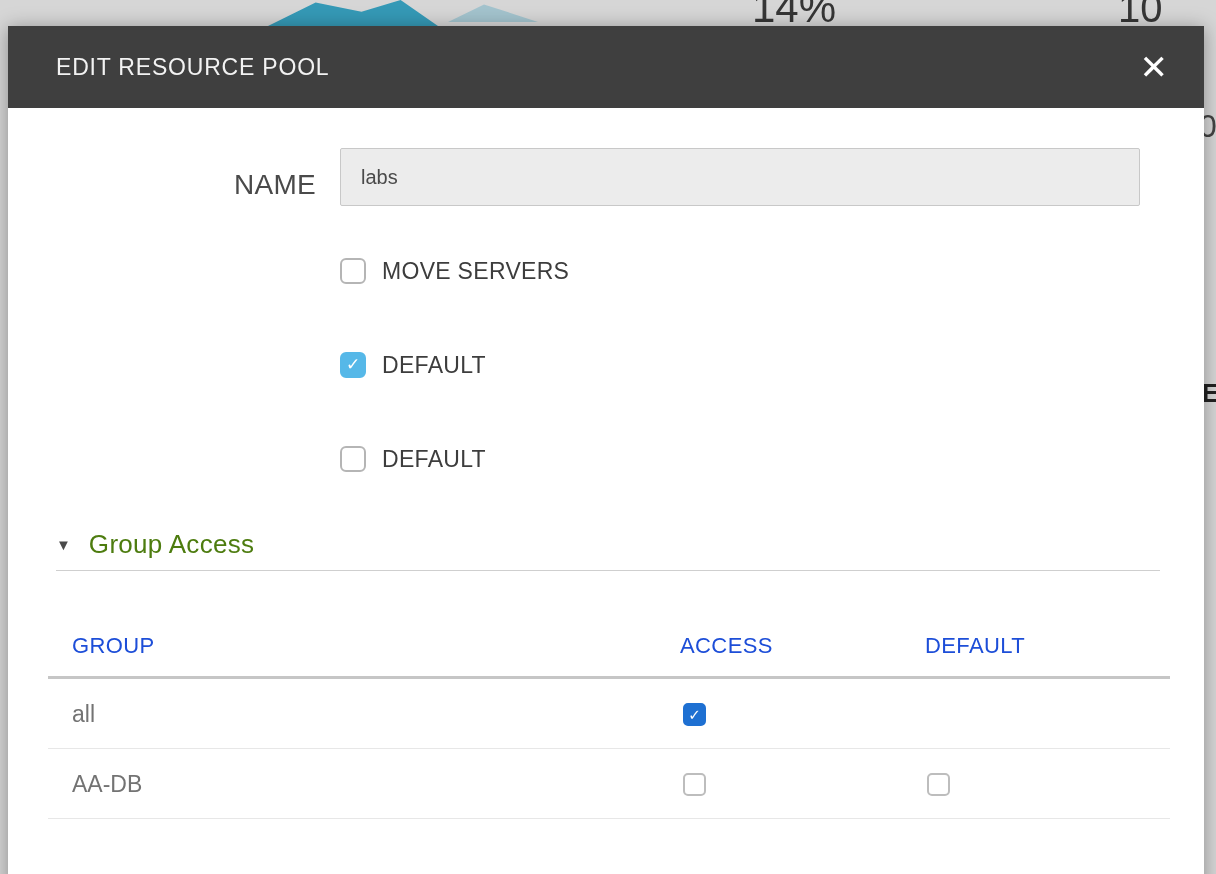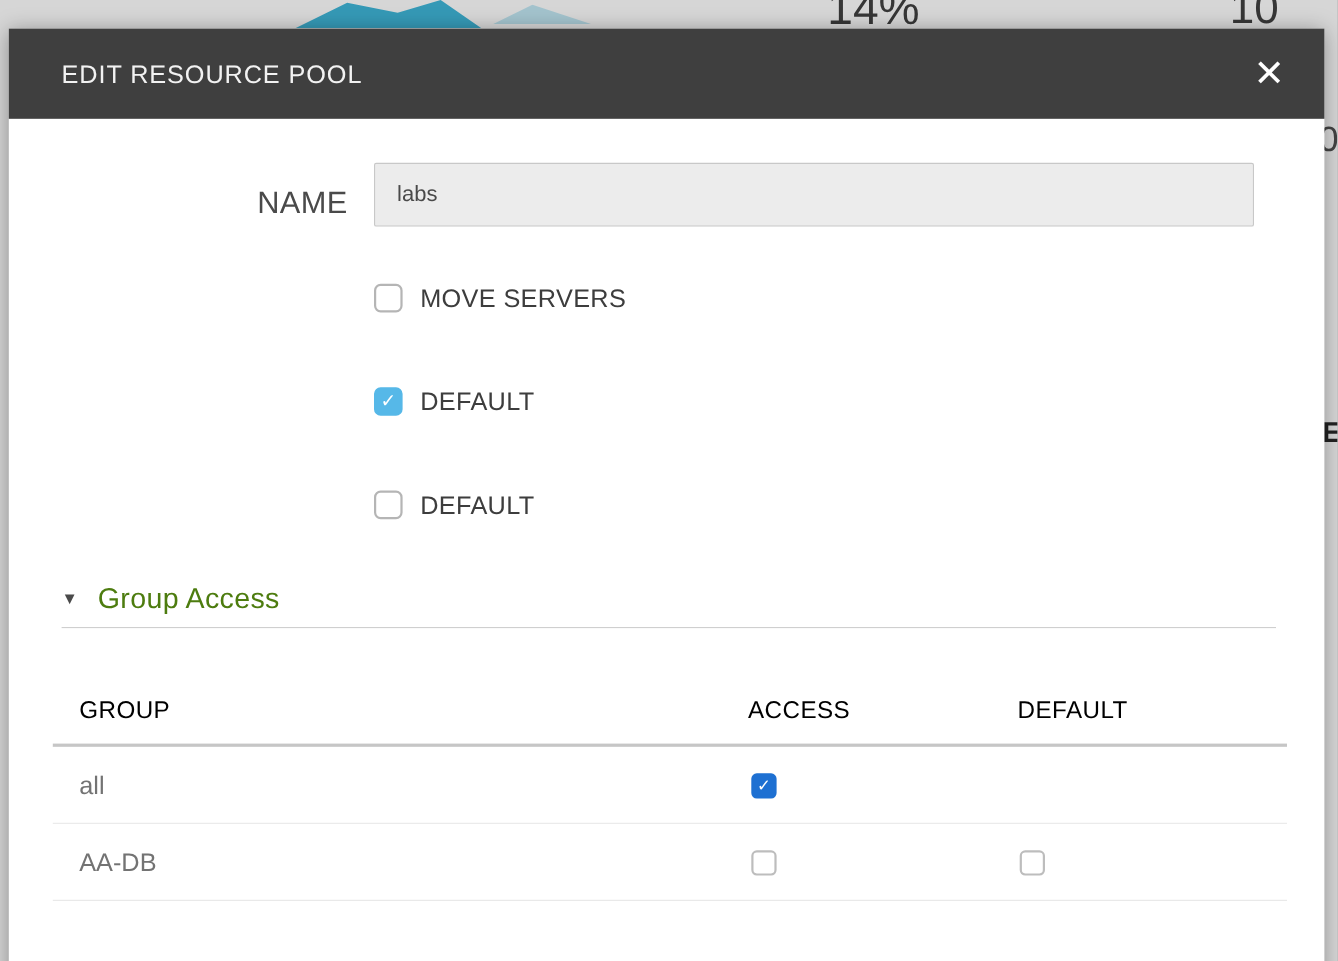--- a/index.html
+++ b/index.html
@@ -95,21 +95,21 @@
     align-items:center;cursor:pointer;
   }
   .collapse-icon{font-size:15px;color:#4a4a4a;margin-right:18px;}
   .section-label{font-size:26px;color:#4d7c0f;letter-spacing:0.3px;}
   .section-rule{
     position:absolute;left:48px;top:544px;width:1104px;height:0;
     border-top:1px solid #cfcfcf;
   }
 
   
-  .tbl-head{position:absolute;top:607px;font-size:22px;color:#000000;letter-spacing:0.4px;}
+  .tbl-head{position:absolute;top:607px;font-size:22px;color:#1d4ed8;letter-spacing:0.4px;}
   .th-group{left:64px;}
   .th-access{left:672px;}
   .th-default{left:917px;}
   .tbl-head-rule{
     position:absolute;left:40px;top:650px;width:1122px;height:3px;background:#c6c6c6;
   }
   .tbl-rows{position:absolute;left:40px;top:653px;width:1122px;}
   .tbl-row{
     position:relative;height:70px;border-bottom:1px solid #e7e7e7;background:#ffffff;
   }

